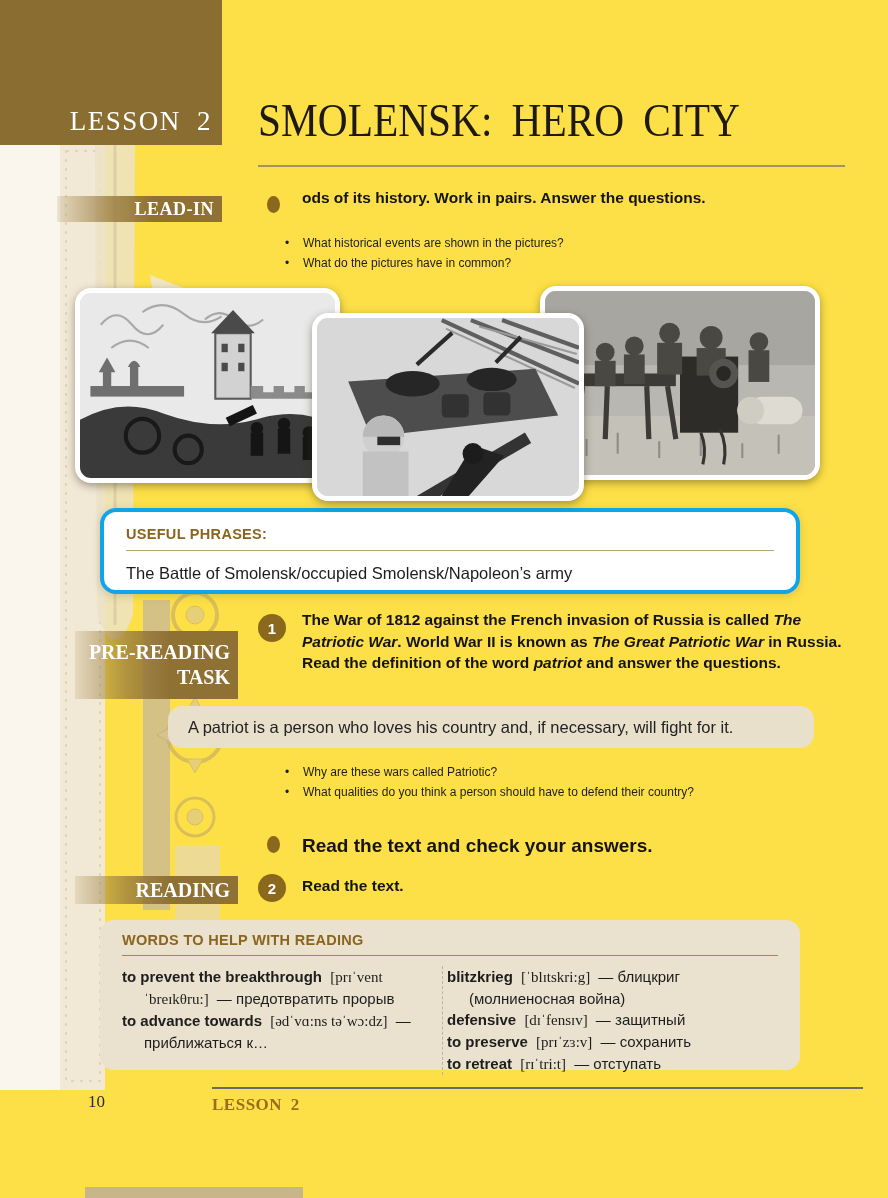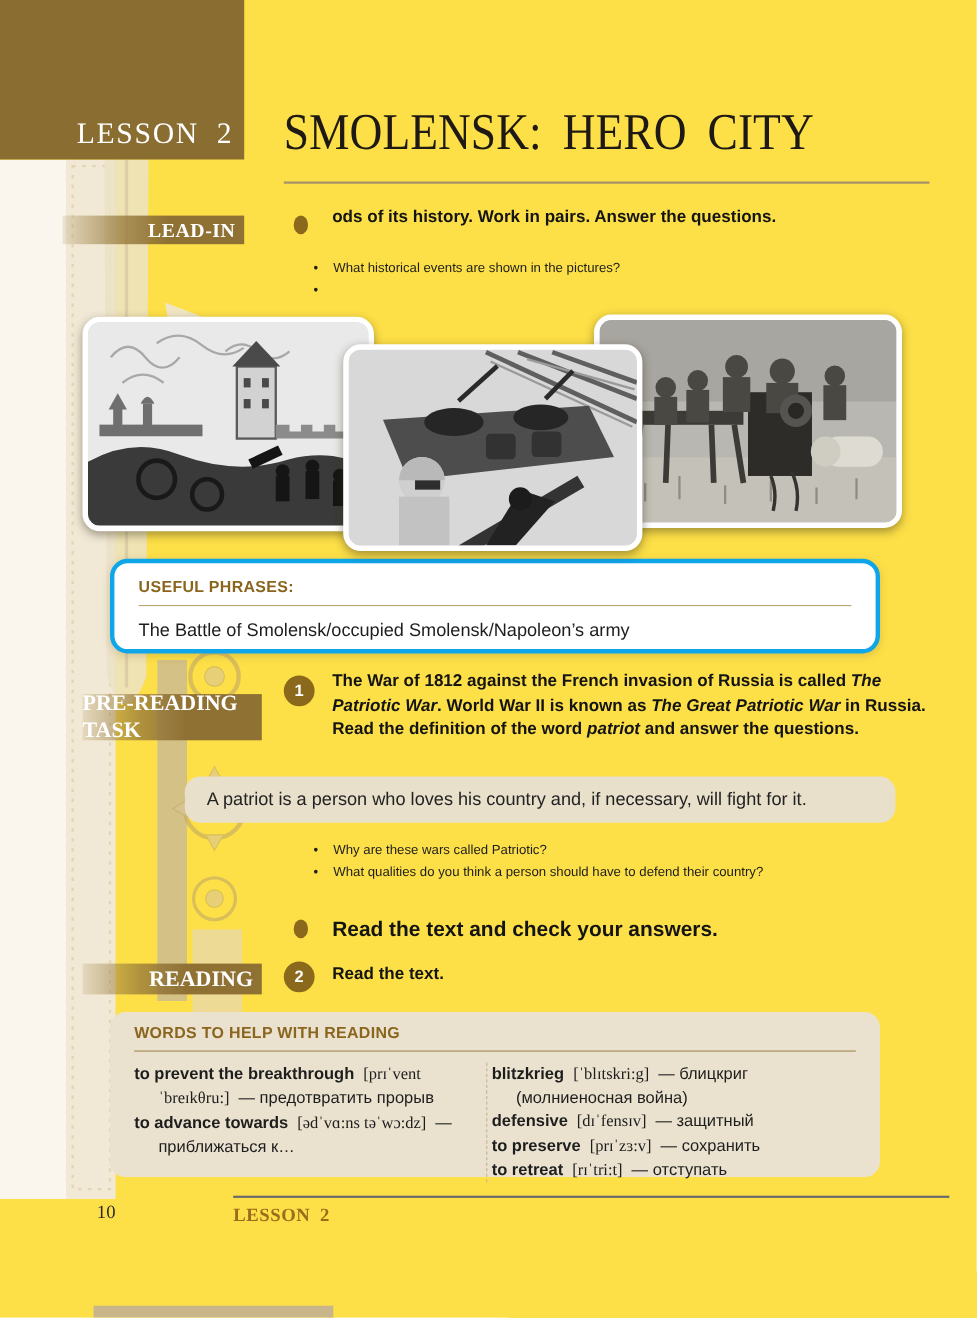--- a/index.html
+++ b/index.html
@@ -19,22 +19,22 @@
             letter-spacing:1.5px;word-spacing:8px;}
   .title{left:258px;top:93px;font-family:"Liberation Serif",serif;font-size:47px;color:#1e1914;
          white-space:nowrap;transform:scaleX(.88);transform-origin:left;word-spacing:10px;z-index:2;}
   .title-rule{left:258px;top:165px;width:587px;height:2px;background:#a5906a;z-index:2;}
 
   
   .band{background:linear-gradient(90deg,rgba(176,150,93,.2) 0%,rgba(150,120,58,.75) 32%,#8f7134 58%);
         color:#fff;font-family:"Liberation Serif",serif;font-weight:bold;z-index:2;
         display:flex;align-items:center;justify-content:flex-end;box-sizing:border-box;padding-right:8px;}
   .band-leadin{left:57px;top:196px;width:165px;height:26px;font-size:18px;letter-spacing:.5px;}
-  .band-prereading{left:75px;top:631px;width:163px;height:42px;font-size:20px;
-        flex-direction:column;align-items:flex-start;justify-content:center;line-height:25px;}
+  .band-prereading{left:75px;top:631px;width:163px;height:68px;font-size:20px;
+        flex-direction:column;align-items:flex-end;justify-content:center;line-height:25px;}
   .band-reading{left:75px;top:876px;width:163px;height:28px;font-size:20px;}
 
   
   .gold-bullet{width:13px;height:17px;border-radius:50%;background:#8a681c;z-index:2;}
   .num-circle{width:28px;height:28px;border-radius:50%;background:#8a681c;color:#fff;z-index:2;
               font-size:15px;font-weight:bold;display:flex;align-items:center;justify-content:center;}
 
   
   .instruction{left:302px;top:187px;width:560px;font-size:15.5px;font-weight:bold;color:#141414;
                line-height:21px;z-index:2;}
@@ -132,20 +132,21 @@
   <div class="abs instruction">
     <span>ods of its history. Work in pairs. Answer the questions.</span>
   </div>
   <div class="abs qlist leadin-questions">
     <div class="qitem">
       <span class="dot"></span>
       <span>What historical events are shown in the pictures?</span>
     </div>
     <div class="qitem">
       <span class="dot"></span>
+      <span>What do the pictures have in common?</span>
     </div>
   </div>
 
   <div class="abs photo photo1" aria-label="engraving-battle-of-smolensk-1812">
     <svg viewBox="0 0 245 175" preserveAspectRatio="none">
       <rect width="245" height="175" fill="#e9e9e9"></rect>
       <g stroke="#a8a8a8" fill="none" stroke-width="2">
         <path d="M20,30 q15,-18 30,0 q15,18 30,0"></path>
         <path d="M60,18 q20,-14 40,2 q18,14 36,2"></path>
         <path d="M30,52 q18,-14 36,0"></path>

